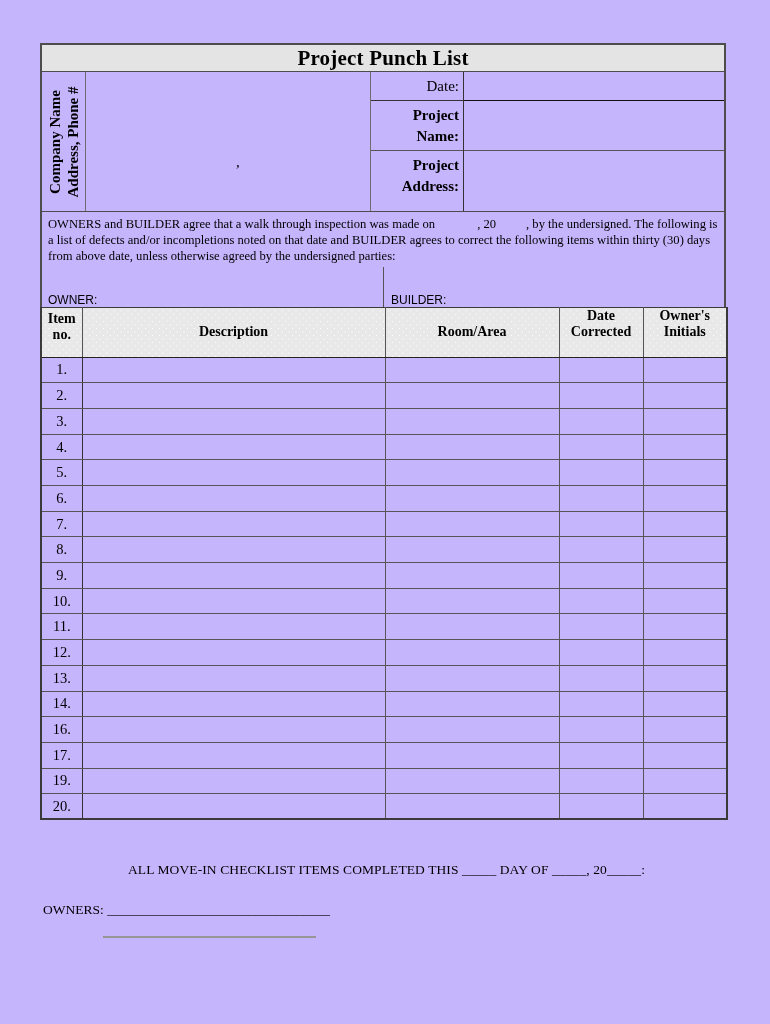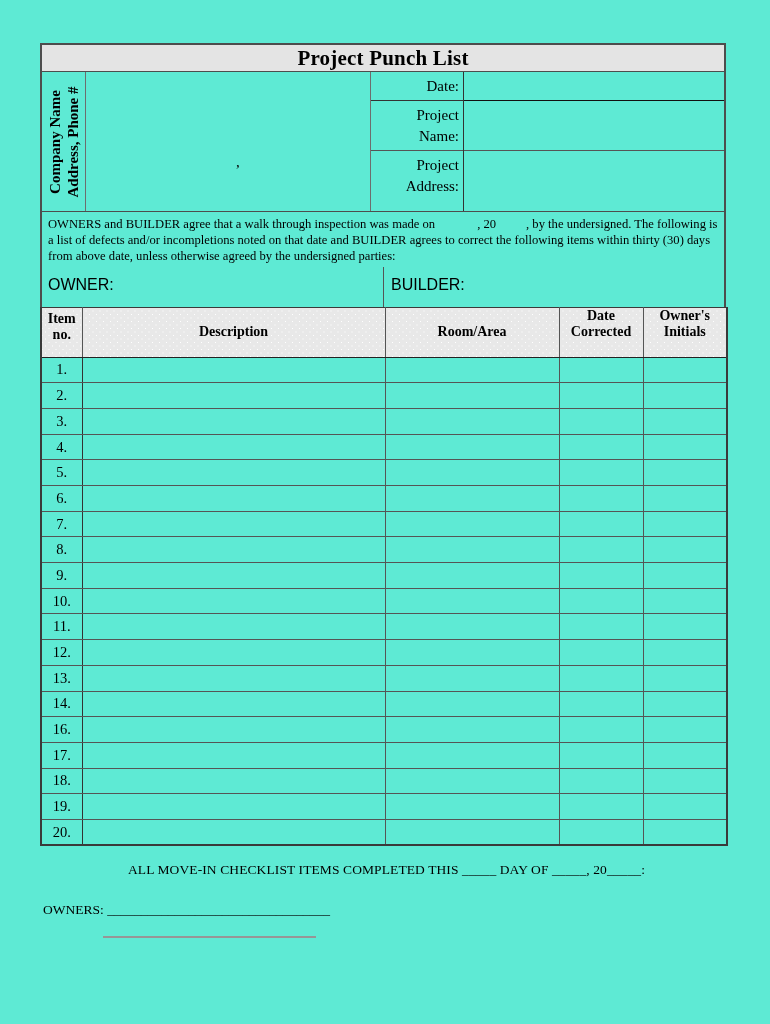--- a/index.html
+++ b/index.html
@@ -14,21 +14,21 @@
     font-family: "Liberation Serif", serif;
     color: #000000;
     overflow: hidden;
   }
 
   
   .page {
     position: absolute;
     left: 0; top: 0;
     width: 770px; height: 1024px;
-    background: #5eead4;
+    background: #c4b5fd;
   }
 
   .doc {
     position: absolute;
     left: 40px;
     top: 43px;
     width: 686px;
   }
 
   
@@ -108,21 +108,21 @@
     box-sizing: border-box;
     display: flex;
     align-items: center;
     padding-right: 4px;
     font-size: 15px;
   }
   .label-col .hrow { justify-content: flex-end; text-align: right; }
   .hrow.r1 { height: 29px; border-bottom: 1px solid #333; }
   .hrow.r2 { height: 50px; border-bottom: 1px solid #555; }
   .hrow.r3 { height: 60px; }
-  .hrow.two-line { line-height: 21px; display: block; padding-top: 4px; }
+  .hrow.two-line { line-height: 21px; display: block; padding-top: 4px; font-weight: bold; }
   .value-col .hrow.r1 { border-bottom: 1px solid #111; }
   .value-col .hrow.r2 { border-bottom: 1px solid #555; }
 
   
   .agreement {
     border-left: 2px solid #4d4d4d;
     border-right: 2px solid #4d4d4d;
     box-sizing: border-box;
     padding: 4px 6px 2px 6px;
     font-size: 12.6px;
@@ -143,23 +143,23 @@
   .ob-divider {
     position: absolute;
     left: 341px;
     top: 0;
     bottom: 0;
     width: 1px;
     background: #555;
   }
   .ob-label {
     position: absolute;
-    top: 9px;
+    top: 26px;
     font-family: "Liberation Sans", sans-serif;
-    font-size: 16px;
+    font-size: 12px;
   }
   .ob-owner { left: 6px; }
   .ob-builder { left: 349px; }
 
   
   table.punch {
     border-collapse: collapse;
     width: 686px;
     table-layout: fixed;
     border-left: 2px solid #3a3a3a;
@@ -412,27 +412,20 @@
             <td></td>
           </tr>
           <tr>
             <td class="num">17.</td>
             <td></td>
             <td></td>
             <td></td>
             <td></td>
           </tr>
           <tr>
-            <td class="num">18.</td>
-            <td></td>
-            <td></td>
-            <td></td>
-            <td></td>
-          </tr>
-          <tr>
             <td class="num">19.</td>
             <td></td>
             <td></td>
             <td></td>
             <td></td>
           </tr>
           <tr>
             <td class="num">20.</td>
             <td></td>
             <td></td>

